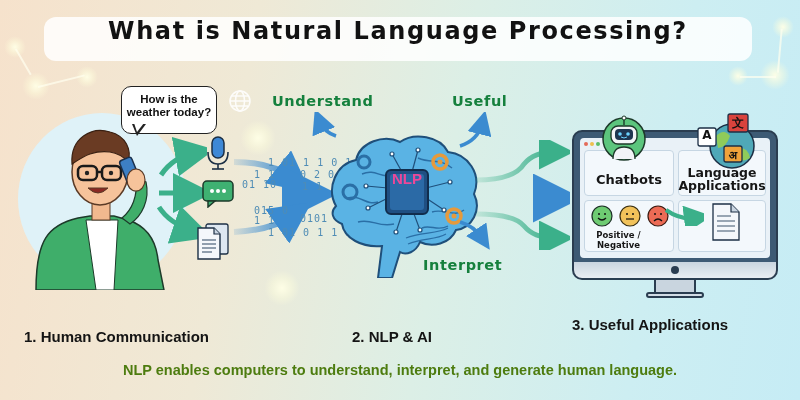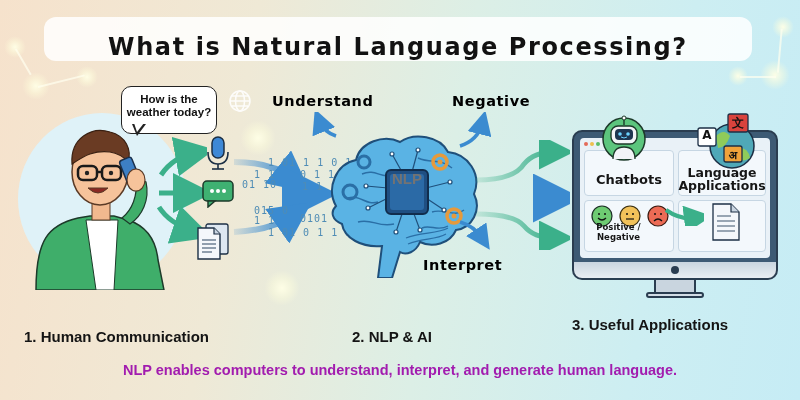--- a/index.html
+++ b/index.html
@@ -8,49 +8,49 @@
     position: relative;
     font-family: "DejaVu Sans", sans-serif;
     background: linear-gradient(100deg, #f6e2cc 0%, #efe9d6 30%, #dcefe6 55%, #cdeef2 80%, #c6ecf5 100%);
   }
   .glow { position: absolute; border-radius: 50%; background: radial-gradient(circle, rgba(255,255,230,0.95) 0%, rgba(255,255,220,0.4) 40%, rgba(255,255,255,0) 70%); }
   .nodeline { position: absolute; height: 1.5px; background: rgba(255,255,240,0.7); transform-origin: 0 50%; }
 
   .title-box {
     position: absolute; left: 44px; top: 17px; width: 708px; height: 44px;
     background: rgba(255,255,255,0.85); border-radius: 12px;
-    display: flex; align-items: flex-end; justify-content: center;
+    display: flex; align-items: flex-start; justify-content: center;
   }
   .title-box span {
     font-family: "DejaVu Sans", sans-serif; font-weight: bold; font-size: 24px;
     letter-spacing: 1.6px; color: #121212;
   }
 
   .circle-bg { position: absolute; left: 18px; top: 113px; width: 168px; height: 172px; border-radius: 50%; background: #dff2f8; }
   .bubble {
     position: absolute; left: 121px; top: 86px; width: 96px; height: 48px;
     background: #fff; border: 1.5px solid #222; border-radius: 10px;
     font-family: "Liberation Sans", sans-serif; font-weight: bold; font-size: 11.5px; line-height: 13px;
     text-align: center; padding-top: 6px; color: #111;
   }
   .bubble-tail { position: absolute; left: 132px; top: 124px; width: 0; height: 0;
     border-left: 5px solid transparent; border-right: 9px solid transparent; border-top: 12px solid #222; }
   .bubble-tail-in { position: absolute; left: 134px; top: 123px; width: 0; height: 0;
     border-left: 3px solid transparent; border-right: 7px solid transparent; border-top: 9px solid #fff; }
 
   .label {
-    position: absolute; font-family: "DejaVu Sans", sans-serif; font-weight: bold; color: #000000;
+    position: absolute; font-family: "DejaVu Sans", sans-serif; font-weight: bold; color: #15803d;
     letter-spacing: 0.6px; font-size: 14.5px;
   }
   .caption {
     position: absolute; font-family: "Liberation Sans", sans-serif; font-weight: bold; font-size: 15px; color: #141414;
   }
   .footer {
     position: absolute; left: 0; top: 362px; width: 800px; text-align: center;
-    font-family: "Liberation Sans", sans-serif; font-weight: bold; font-size: 14.5px; color: #a21caf;
+    font-family: "Liberation Sans", sans-serif; font-weight: bold; font-size: 14.5px; color: #4d7c0f;
   }
   .binary {
     position: absolute; font-family: "DejaVu Sans Mono", monospace; font-size: 10px; color: #4f8cb5; letter-spacing: 1px;
   }
 
   
   .monitor { position: absolute; left: 572px; top: 130px; width: 206px; height: 134px;
     background: #3d5a74; border: 2px solid #2a3d50; border-radius: 10px 10px 0 0; }
   .screen { position: absolute; left: 580px; top: 138px; width: 190px; height: 120px; background: #e9f1f7; border-radius: 4px; }
   .panel { position: absolute; background: #f3f8fc; border: 1px solid #c6d6e3; border-radius: 4px; }
@@ -165,21 +165,21 @@
       </linearGradient>
   </defs>
   <path d="M2 12 Q40 12 60 28" stroke="url(#bg1)" stroke-width="6" fill="none" marker-end="url(#ba)"></path>
   <path d="M2 44 L74 44" stroke="url(#bg1)" stroke-width="8" fill="none" marker-end="url(#ba)"></path>
   <path d="M2 82 Q40 80 60 66" stroke="url(#bg1)" stroke-width="6" fill="none" marker-end="url(#ba)"></path>
 </svg>
 
 <div class="binary" style="left:268px;top:157px;">1 01 1 1 0 1 1</div>
 <div class="binary" style="left:254px;top:169px;">1 1</div>
 <div class="binary" style="left:242px;top:179px;">01 10</div>
-<div class="binary" style="left:300px;top:169px;">0 1 1</div>
+<div class="binary" style="left:300px;top:169px;">0 2 0</div>
 <div class="binary" style="left:302px;top:181px;">1 1</div>
 <div class="binary" style="left:254px;top:205px;">015 0</div>
 <div class="binary" style="left:254px;top:215px;">1 1</div>
 <div class="binary" style="left:300px;top:213px;">0101</div>
 <div class="binary" style="left:268px;top:227px;">1 01  0 1 1 1 1 0 0 1</div>
 
 <svg style="position:absolute;left:322px;top:128px;" width="162" height="150" viewBox="0 0 162 150">
   <path d="M14 78 C4 60 14 36 34 32 C38 14 62 6 78 14 C92 4 118 8 126 24 C146 26 160 46 152 66 C160 82 150 100 134 102 C128 116 110 120 98 114 C94 124 84 128 78 124 L70 150 L56 150 L60 118 C40 120 22 110 20 96 C10 92 8 84 14 78 Z" fill="#5ab3e4" stroke="#1f4f7a" stroke-width="2"></path>
   <path d="M40 46 C54 40 60 52 72 46 M96 30 C110 36 118 30 130 40 M26 70 C38 66 44 78 56 74 M110 84 C122 80 132 90 142 82 M36 94 C50 90 56 100 72 96 M100 100 C108 96 116 104 126 98" stroke="#2a6fa6" stroke-width="1.4" fill="none"></path>
 
@@ -213,24 +213,24 @@
   </g>
   <g fill="none" stroke="#e69a3c" stroke-width="3.5">
     <circle cx="118" cy="34" r="7"></circle>
       <circle cx="132" cy="88" r="7"></circle>
   </g>
   <g fill="#e69a3c">
       <circle cx="118" cy="34" r="2.5"></circle>
       <circle cx="132" cy="88" r="2.5"></circle>
     </g>
 </svg>
-<div style="position:absolute;left:386px;top:170px;width:42px;text-align:center;font-family:'Liberation Sans',sans-serif;font-weight:bold;font-size:15px;color:#737373;">NLP</div>
+<div style="position:absolute;left:386px;top:170px;width:42px;text-align:center;font-family:'Liberation Sans',sans-serif;font-weight:bold;font-size:15px;color:#ec4899;">NLP</div>
 
 <div class="label" style="left:272px;top:93px;">Understand</div>
-<div class="label" style="left:452px;top:93px;">Negative</div>
+<div class="label" style="left:452px;top:93px;">Useful</div>
 <div class="label" style="left:423px;top:257px;">Interpret</div>
 
 <svg style="position:absolute;left:310px;top:112px;" width="190" height="140" viewBox="0 0 190 140">
   <defs>
       <marker id="sa" markerWidth="7" markerHeight="7" refX="3" refY="3.5" orient="auto">
         <path d="M0 0 L7 3.5 L0 7 Z" fill="#3b8bd0"></path>
       </marker>
     </defs>
   <path d="M26 24 Q14 20 10 10" stroke="#3b8bd0" stroke-width="3.5" fill="none" marker-end="url(#sa)"></path>
   <path d="M150 34 Q168 28 172 12" stroke="#3b8bd0" stroke-width="3.5" fill="none" marker-end="url(#sa)"></path>
@@ -302,21 +302,21 @@
   <path d="M8 14 Q12 18 16 14" stroke="#111" stroke-width="1.2" fill="none"></path>
   <circle cx="40" cy="12" r="10" fill="#f1c25a" stroke="#3a2f10" stroke-width="1.2"></circle>
   <circle cx="37" cy="10" r="1" fill="#111"></circle>
     <circle cx="43" cy="10" r="1" fill="#111"></circle>
   <line x1="36" y1="15" x2="44" y2="15" stroke="#111" stroke-width="1.2"></line>
   <circle cx="68" cy="12" r="10" fill="#ec6b55" stroke="#3a1a10" stroke-width="1.2"></circle>
   <circle cx="65" cy="10" r="1" fill="#111"></circle>
     <circle cx="71" cy="10" r="1" fill="#111"></circle>
   <path d="M64 17 Q68 13 72 17" stroke="#111" stroke-width="1.2" fill="none"></path>
 </svg>
-<div class="app-label" style="left:584px;top:222px;width:69px;font-size:8.5px;">Positive / Negative</div>
+<div class="app-label" style="left:584px;top:230px;width:69px;font-size:8.5px;">Positive / Negative</div>
 
 <svg style="position:absolute;left:664px;top:206px;" width="40" height="20" viewBox="0 0 40 20">
   <defs>
       <marker id="sd" markerWidth="7" markerHeight="7" refX="3" refY="3.5" orient="auto">
         <path d="M0 0 L7 3.5 L0 7 Z" fill="#3bb08a"></path>
       </marker>
     </defs>
   <path d="M2 4 Q16 14 32 12" stroke="#3bb08a" stroke-width="4" fill="none" marker-end="url(#sd)"></path>
 </svg>
 <svg style="position:absolute;left:711px;top:202px;" width="30" height="40" viewBox="0 0 30 40">

